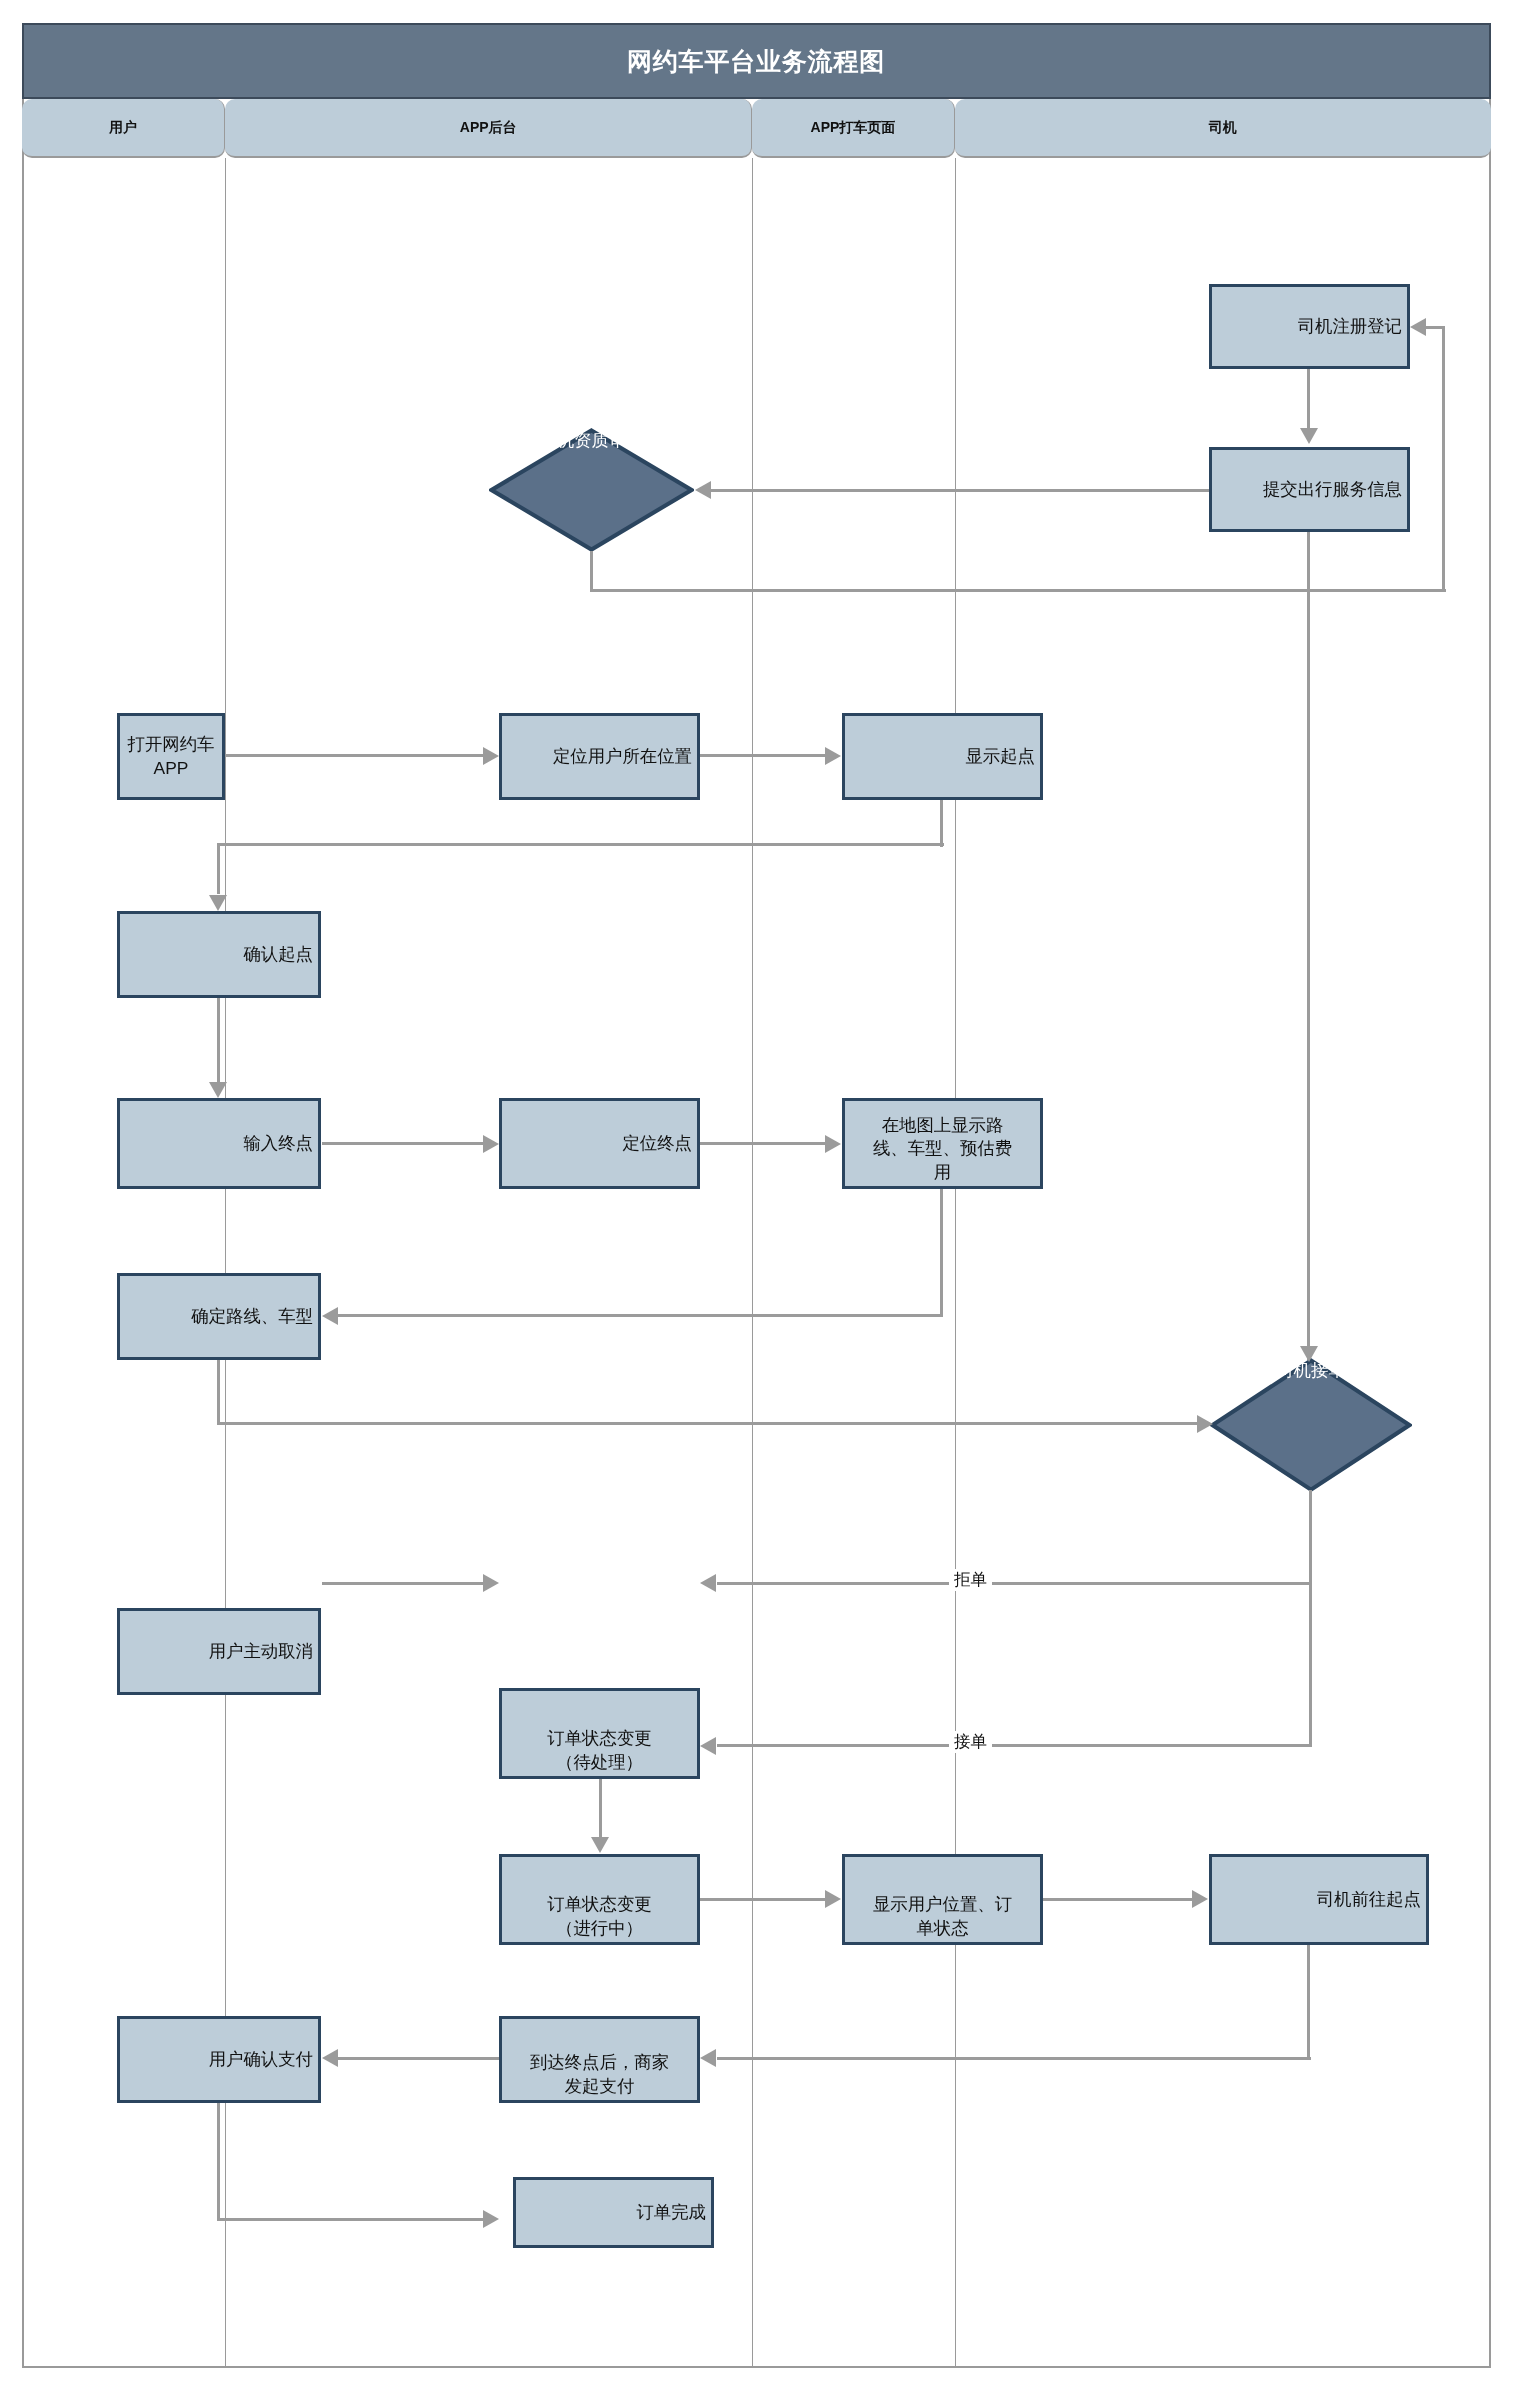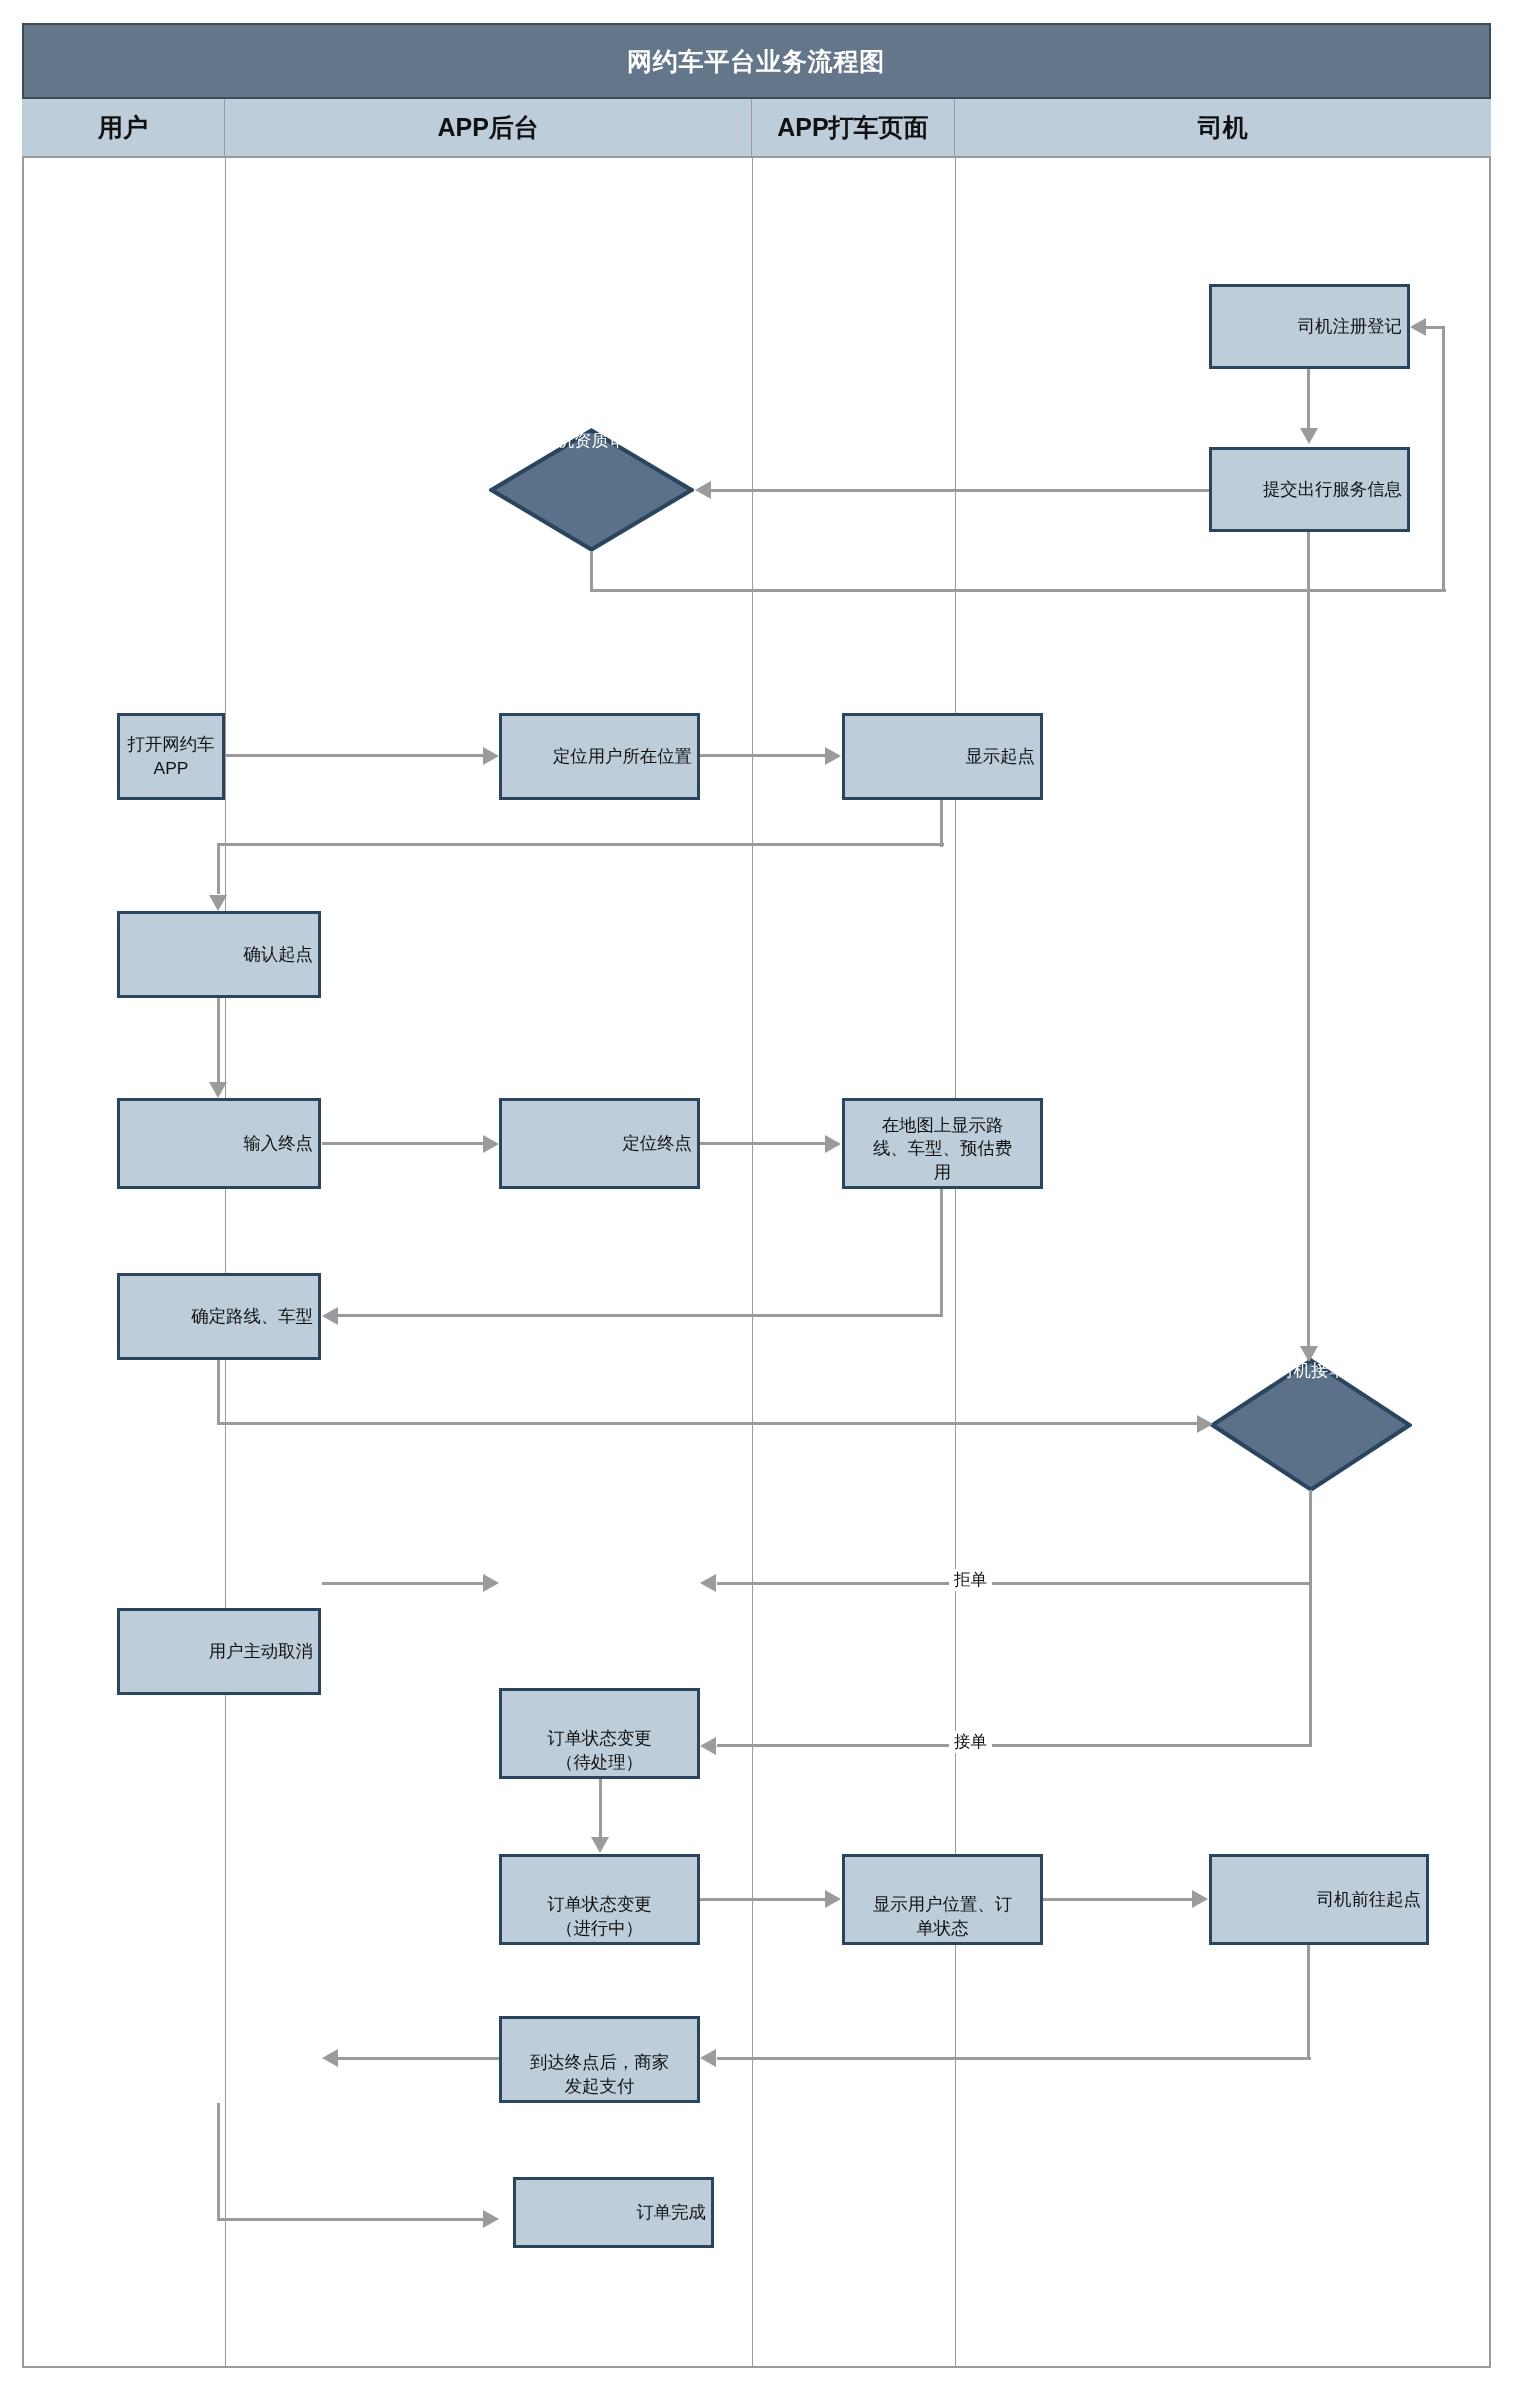--- a/index.html
+++ b/index.html
@@ -53,23 +53,24 @@
     display: flex;
   }
   .lane-head {
     box-sizing: border-box;
     background: #bdcdd9;
     border-right: 1.7px solid #9a9a9a;
     border-bottom: 2.5px solid #9a9a9a;
     display: flex;
     align-items: center;
     justify-content: center;
-    font-size: 25px;
+    font-size: 14px;
     font-weight: bold;
     color: #111111;
+    border-radius: 10px;
   }
   .lane-head:last-child { border-right: none; }
 
   .lane-col {
     position: absolute;
     top: 158px;
     height: 2208px;
     border-right: 1.7px solid #9a9a9a;
     box-sizing: border-box;
   }
@@ -242,20 +243,23 @@
 
   <div class="node" style="left:1209px;top:1854px;width:220px;height:91px;">
     <span>司机前往起点</span>
   </div>
 
   <div class="node" style="left:499px;top:2016px;width:201px;height:87px;flex-direction:column;">
     <span>到达终点后，商家</span>
     <span>发起支付</span>
   </div>
 
+  <div class="node" style="left:117px;top:2016px;width:204px;height:87px;">
+    <span>用户确认支付</span>
+  </div>
 
   <div class="node" style="left:513px;top:2177px;width:201px;height:71px;">
     <span>订单完成</span>
   </div>
 
   <div class="conn v" style="left:1307px;top:369px;height:60px;"></div>
   <div class="arrow down" style="left:1300px;top:428px;"></div>
 
   <div class="conn h" style="left:711px;top:489px;width:498px;"></div>
   <div class="arrow left" style="left:695px;top:481px;"></div>

